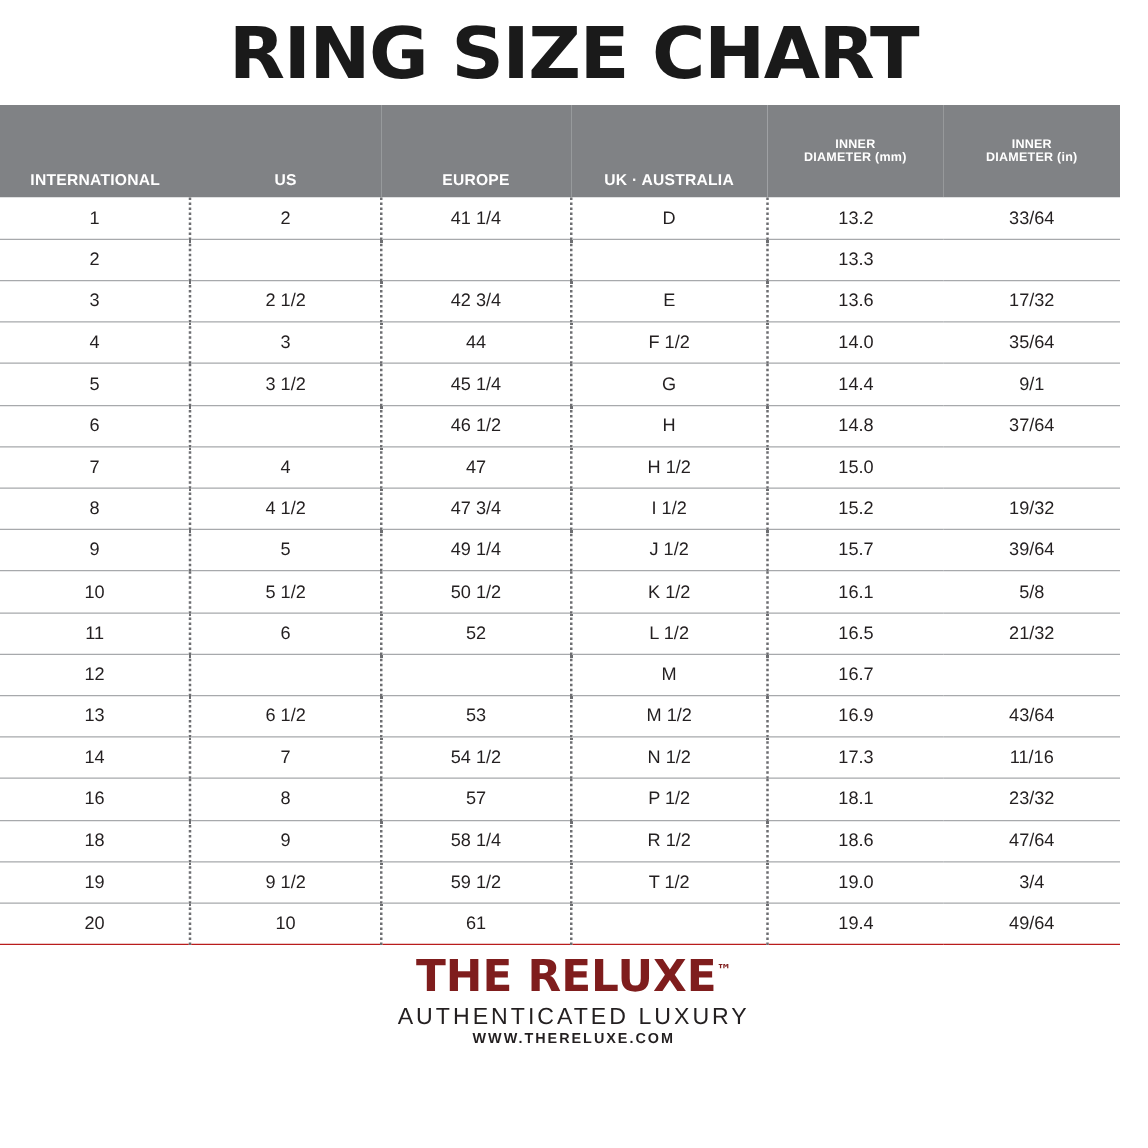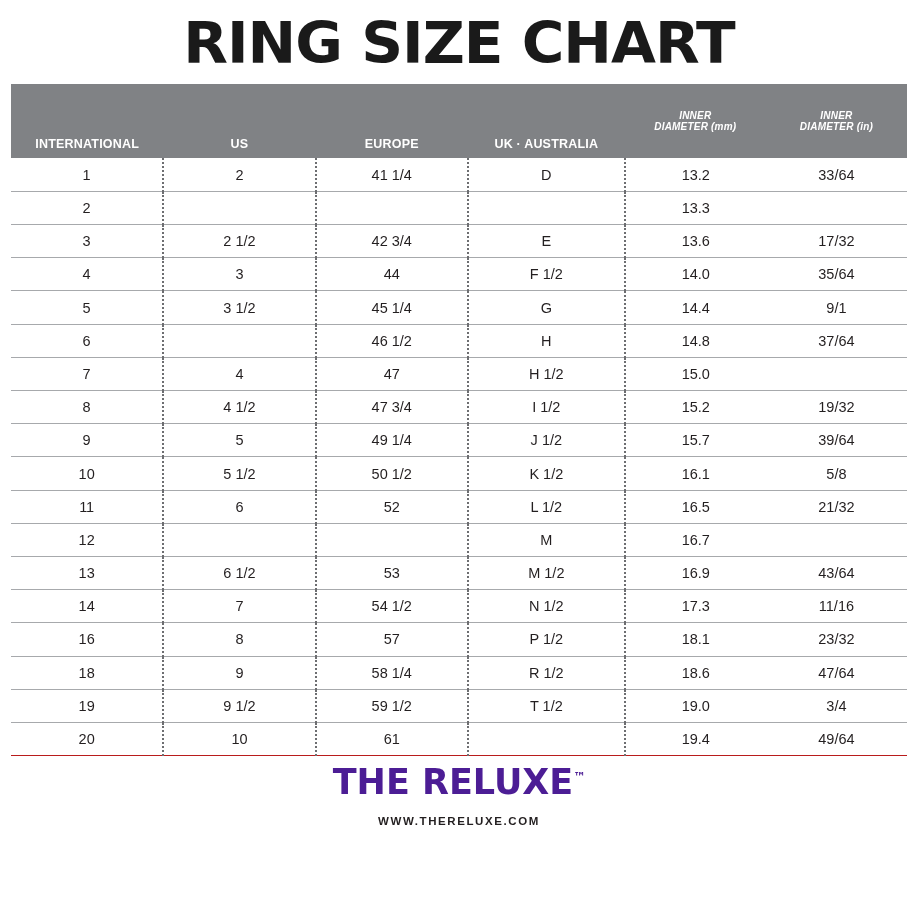--- a/index.html
+++ b/index.html
@@ -10,21 +10,20 @@
     height: 918px;
     background: #ffffff;
     font-family: "Liberation Sans", sans-serif;
   }
   .page {
     width: 918px;
     height: 918px;
     background: #ffffff;
     display: flex;
     flex-direction: column;
-    align-items: center;
     overflow: hidden;
     border-radius: 19px;
   }
   .chart-title {
     font-family: "DejaVu Sans", sans-serif;
     font-weight: bold;
     font-size: 57px;
     letter-spacing: -1px;
     color: #1a1a1a;
     margin-top: 14px;
@@ -49,21 +48,20 @@
     text-align: center;
     vertical-align: middle;
     height: 30px;
     border: none;
   }
   table.size-table thead th .sub {
     font-size: 10px;
     display: block;
     font-weight: bold;
     line-height: 1.15;
-    font-style: italic;
   }
   table.size-table thead th .two-line {
     display: block;
     line-height: 1.15;
     margin-top: 46px;
   }
   table.size-table tbody td {
     font-size: 14.5px;
     color: #231f20;
     text-align: center;
@@ -90,21 +88,21 @@
   .footer {
     width: 100%;
     text-align: center;
     margin-top: 8px;
   }
   .brand {
     font-family: "DejaVu Sans", sans-serif;
     font-weight: bold;
     font-size: 35px;
     letter-spacing: 0px;
-    color: #4c1d95;
+    color: #7f1d1d;
     line-height: 1.05;
     position: relative;
     display: inline-block;
   }
   .brand .tm {
     font-size: 12px;
     vertical-align: super;
     font-weight: bold;
   }
   .tagline {
@@ -113,21 +111,21 @@
     letter-spacing: 2.4px;
     color: #231f20;
     margin-top: 1px;
   }
   .website {
     font-family: "Liberation Sans", sans-serif;
     font-weight: bold;
     font-size: 11.5px;
     letter-spacing: 1.6px;
     color: #231f20;
-    margin-top: 14px;
+    margin-top: 1px;
   }
 </style>
 </head>
 <body>
 
 <div class="page">
 
   <div class="chart-title">RING SIZE CHART</div>
 
   <table class="size-table">
@@ -308,16 +306,17 @@
           <td>19.4</td>
           <td>49/64</td>
         </tr>
       </tbody>
   </table>
 
   <div class="footer">
     <div class="brand">
       <span>THE RELUXE</span><span class="tm">™</span>
     </div>
+    <div class="tagline">AUTHENTICATED LUXURY</div>
     <div class="website">WWW.THERELUXE.COM</div>
   </div>
 
 </div>
 
 </body></html>

